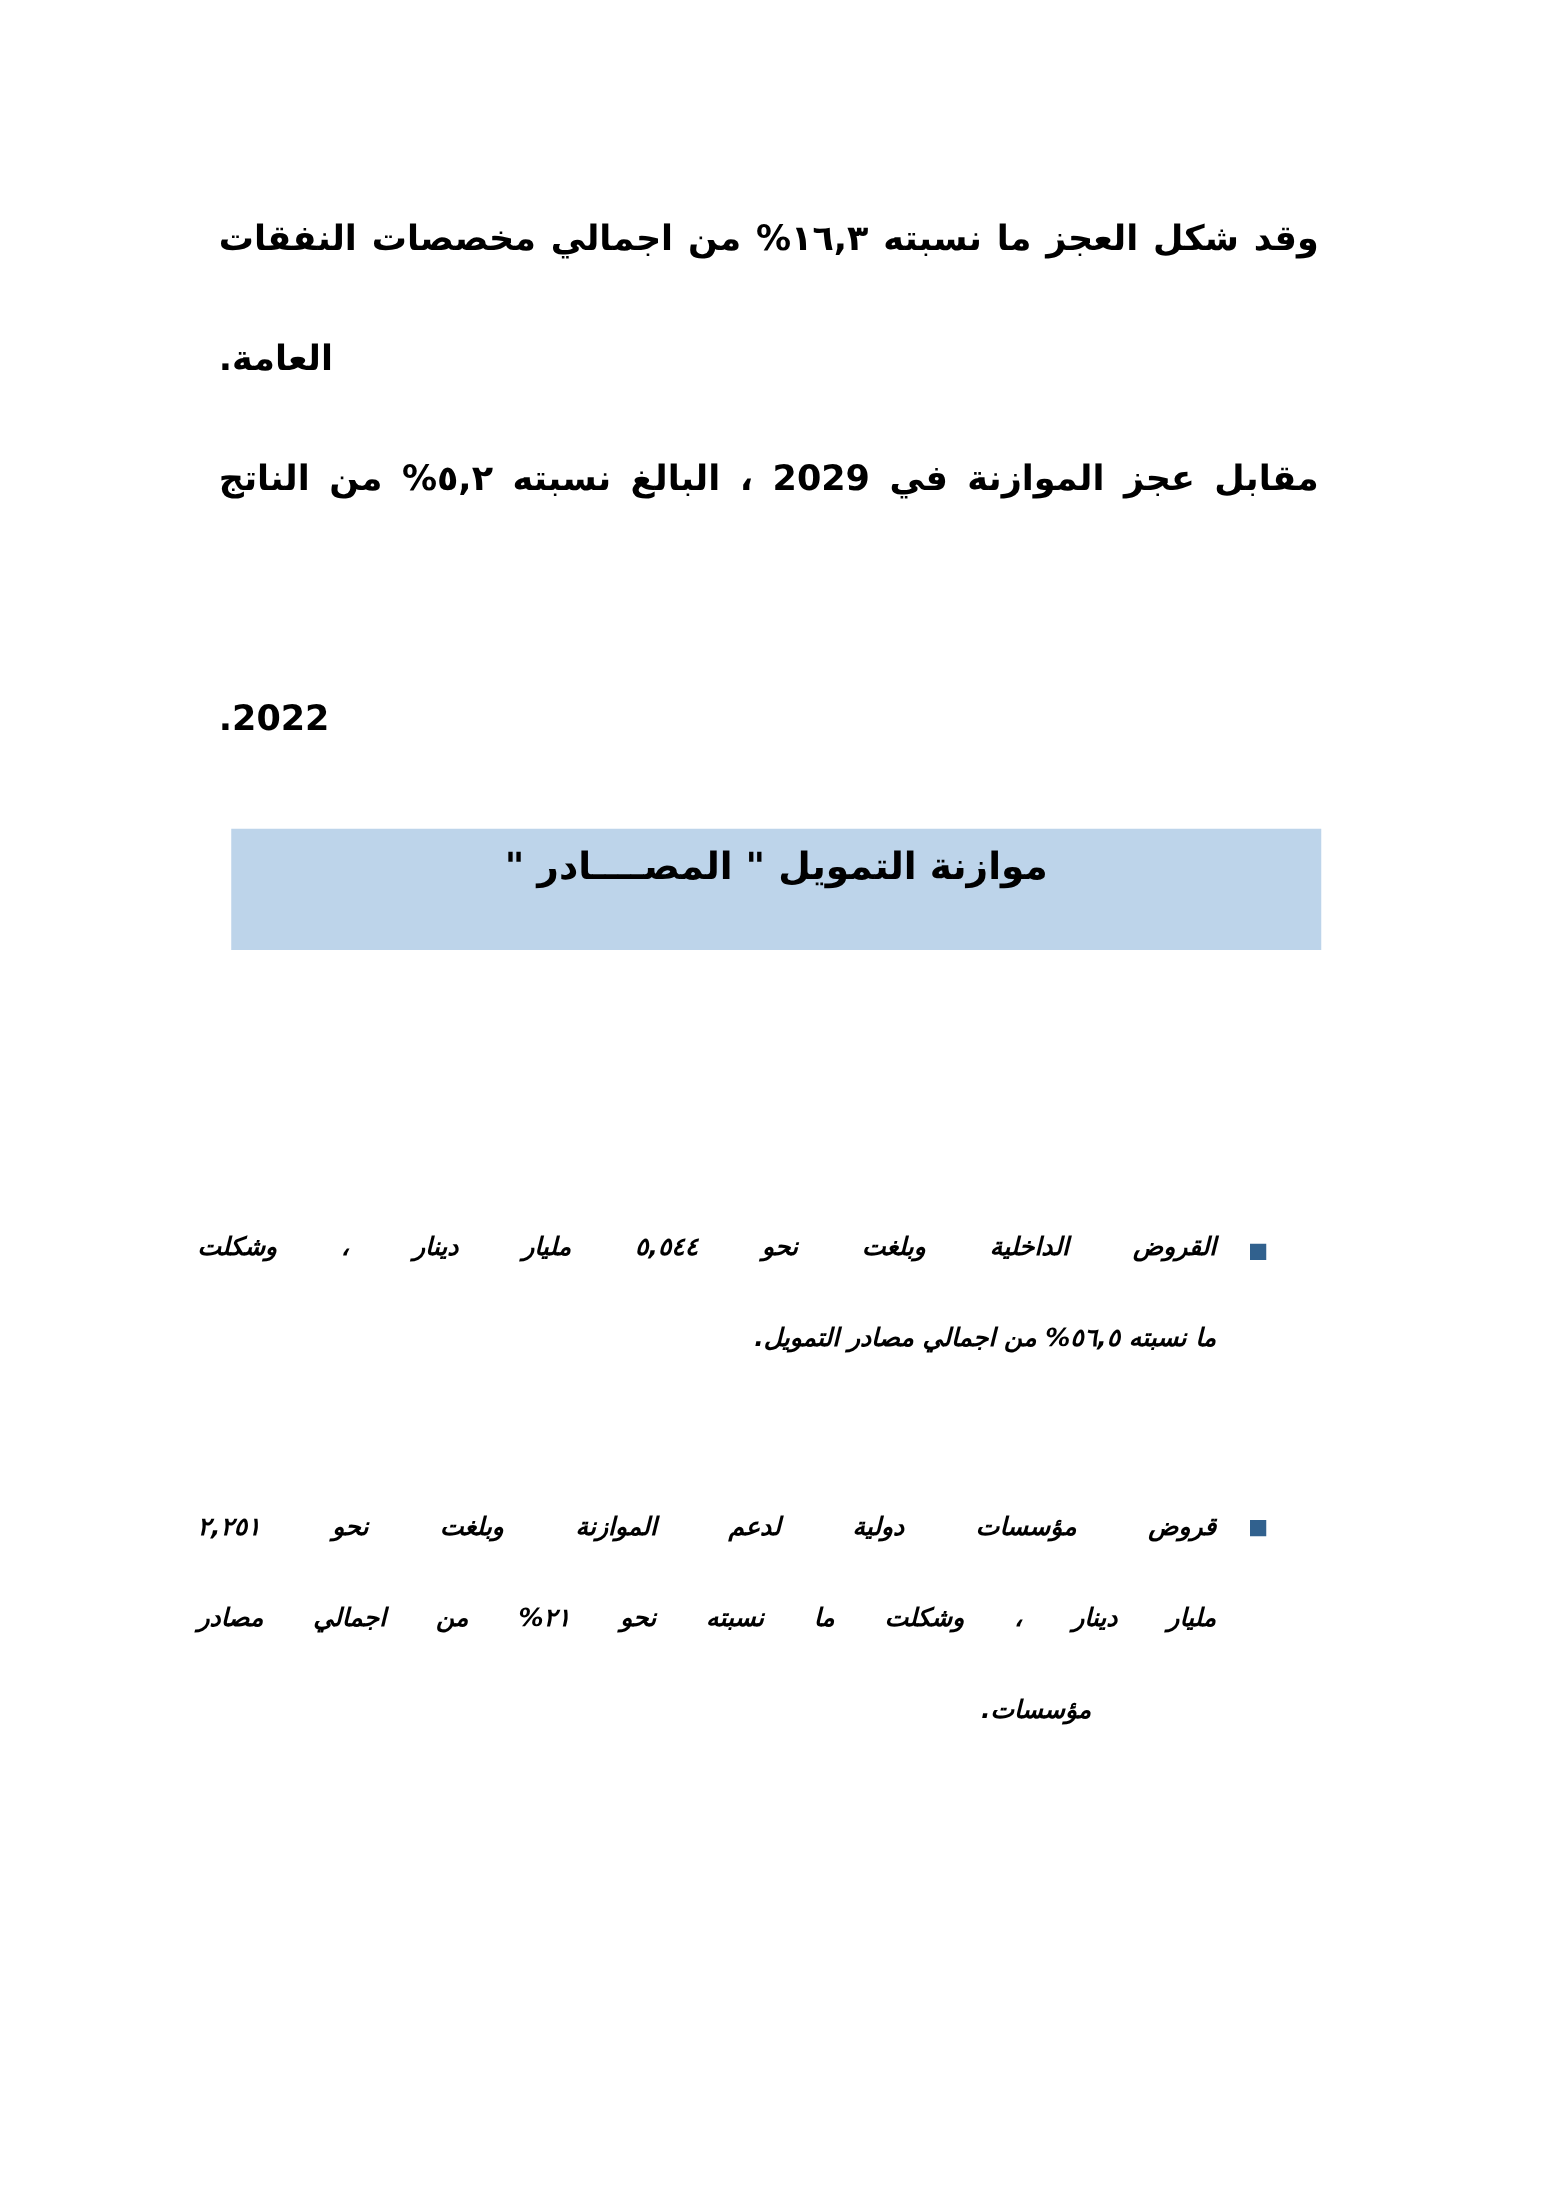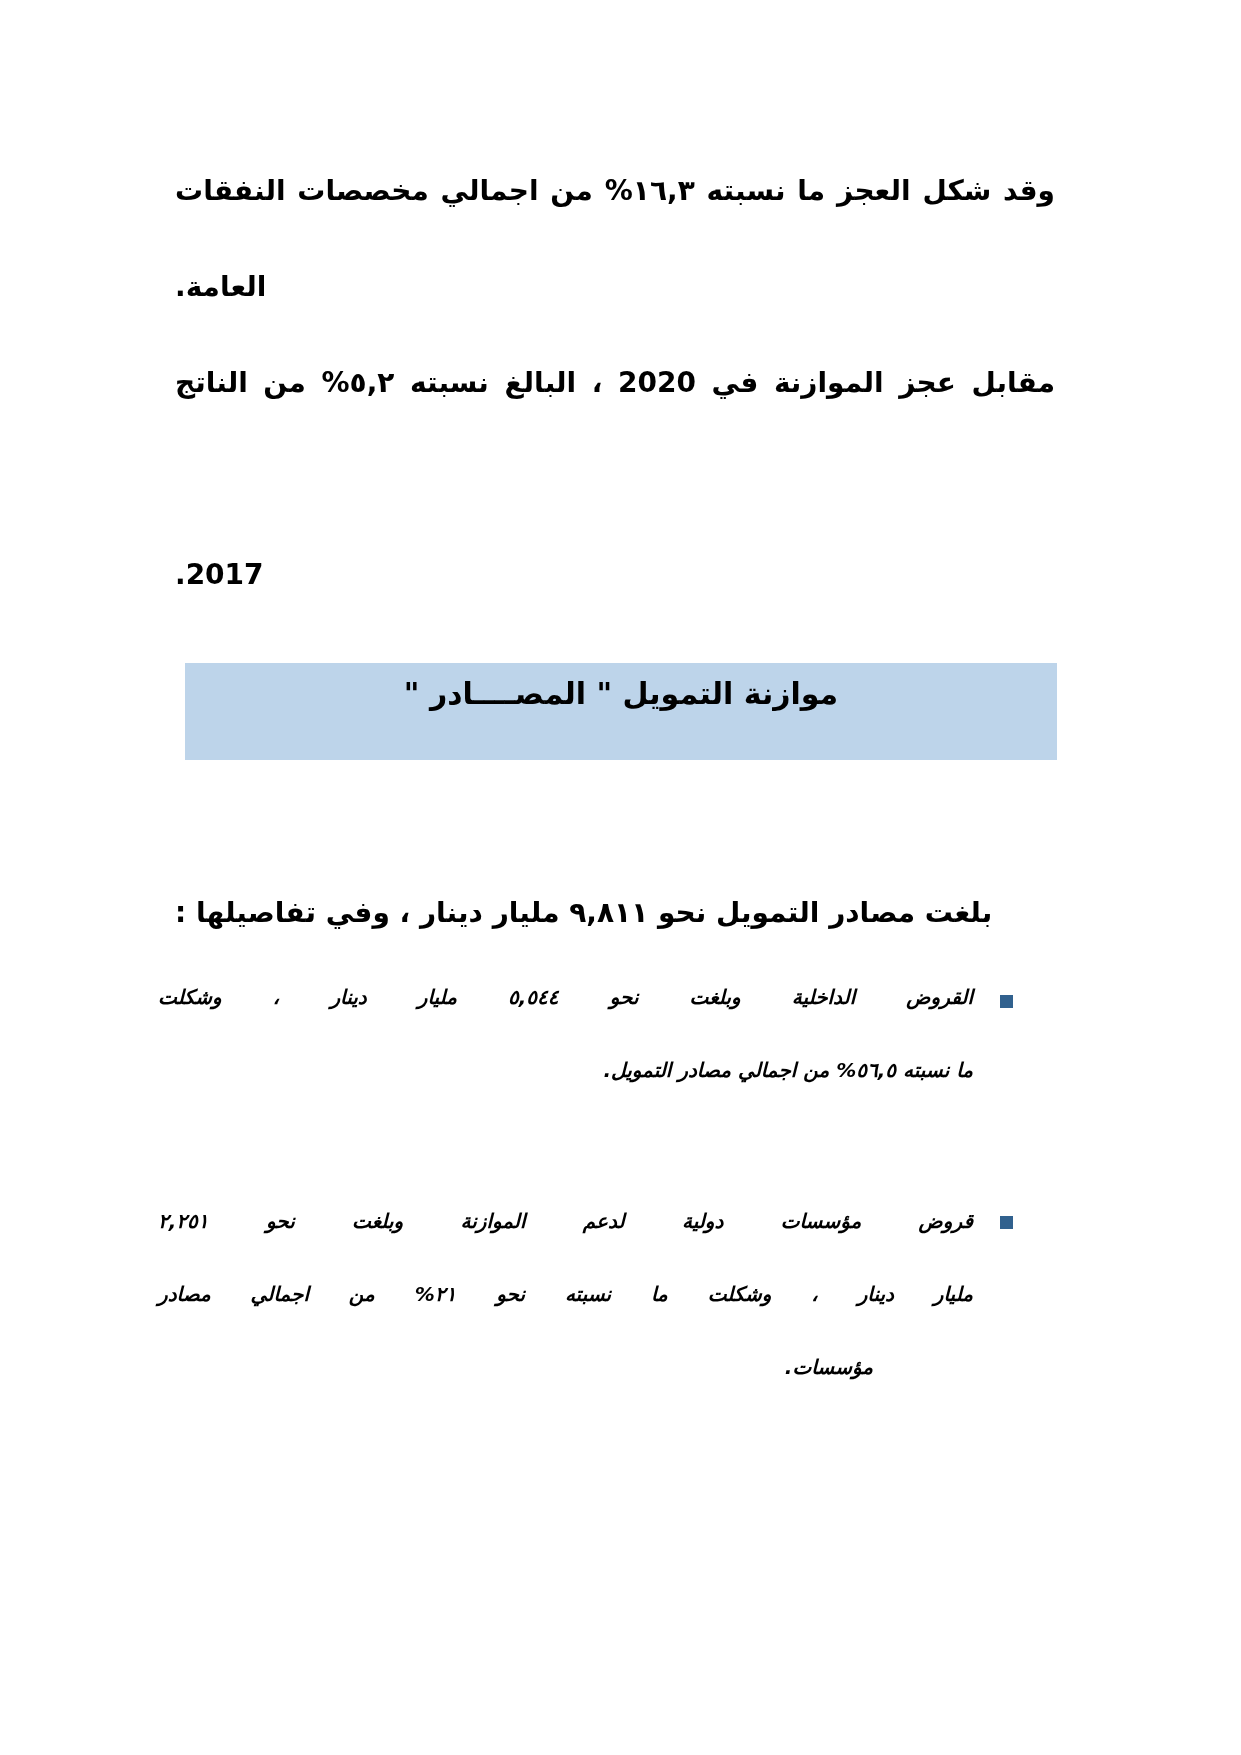--- a/index.html
+++ b/index.html
@@ -89,28 +89,27 @@
   }
 </style>
 </head>
 <body>
 
 <div class="page">
 
   <div class="dline fill" style="top:143px;">وقد شكل العجز ما نسبته ١٦,٣% من اجمالي مخصصات النفقات</div>
   <div class="dline" style="top:239px;">العامة.</div>
 
-  <div class="dline fill" style="top:335px;">مقابل عجز الموازنة في 2020 ، البالغ نسبته ٥,٢% من الناتج</div>
-  <div class="dline" style="top:527px;">2017.</div>
+  <div class="dline fill" style="top:335px;">مقابل عجز الموازنة في 2029 ، البالغ نسبته ٥,٢% من الناتج</div>
+  <div class="dline" style="top:527px;">2022.</div>
 
   <div class="band">
     <span>موازنة التمويل " المصــــادر "</span>
   </div>
 
-  <div class="dline" style="top:865px;">بلغت مصادر التمويل نحو ٩,٨١١ مليار دينار ، وفي تفاصيلها :</div>
 
   <span class="sq b1"></span>
   <div class="bline fill" style="top:961px;">القروض الداخلية وبلغت نحو ٥,٥٤٤ مليار دينار ، وشكلت</div>
   <div class="bline" style="top:1034px;">ما نسبته ٥٦,٥% من اجمالي مصادر التمويل.</div>
 
   <span class="sq b2"></span>
   <div class="bline fill" style="top:1185px;">قروض مؤسسات دولية لدعم الموازنة وبلغت نحو ٢,٢٥١</div>
   <div class="bline fill" style="top:1258px;">مليار دينار ، وشكلت ما نسبته نحو ٢١% من اجمالي مصادر</div>
   <div class="bline inset" style="top:1331px;">مؤسسات.</div>
 

